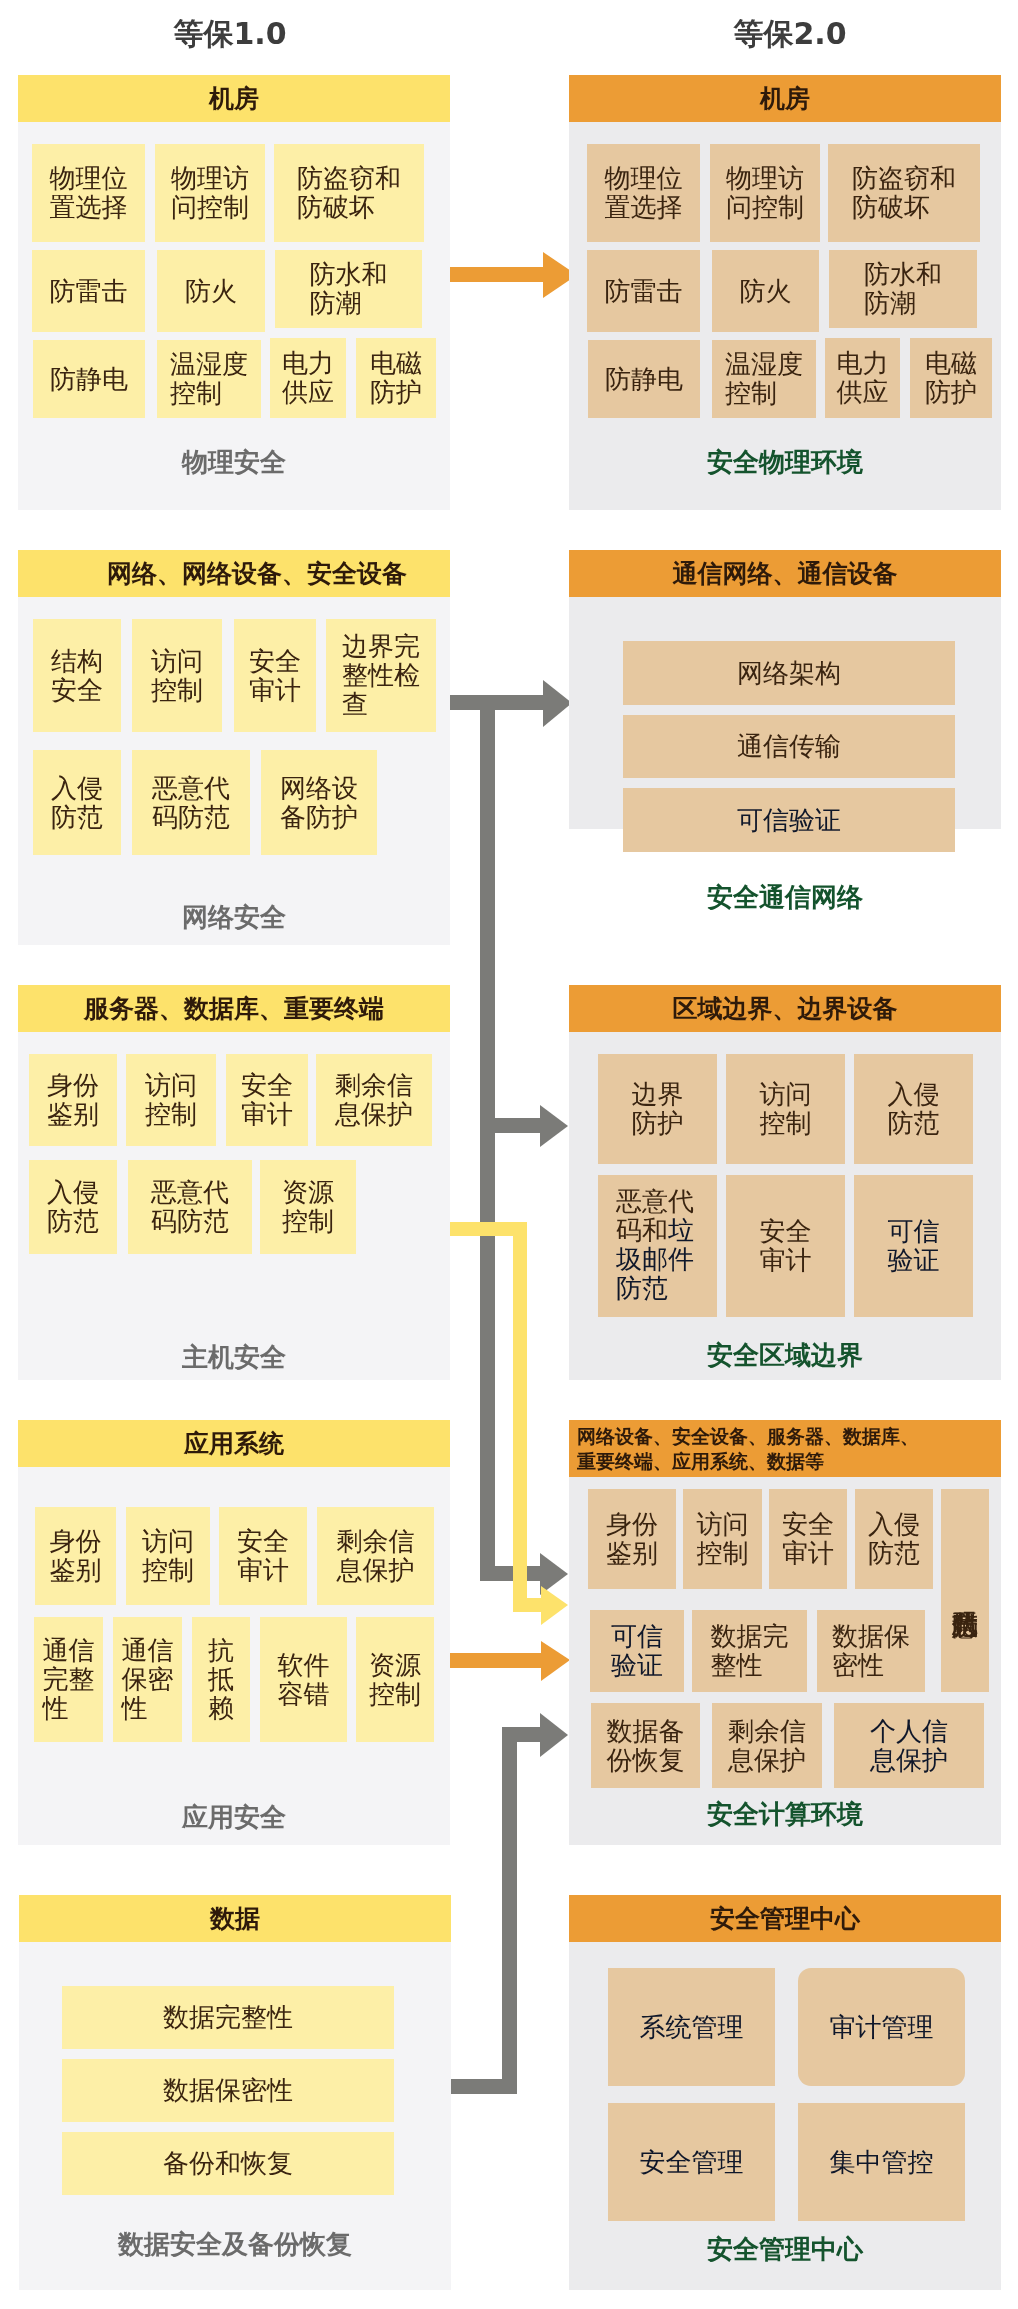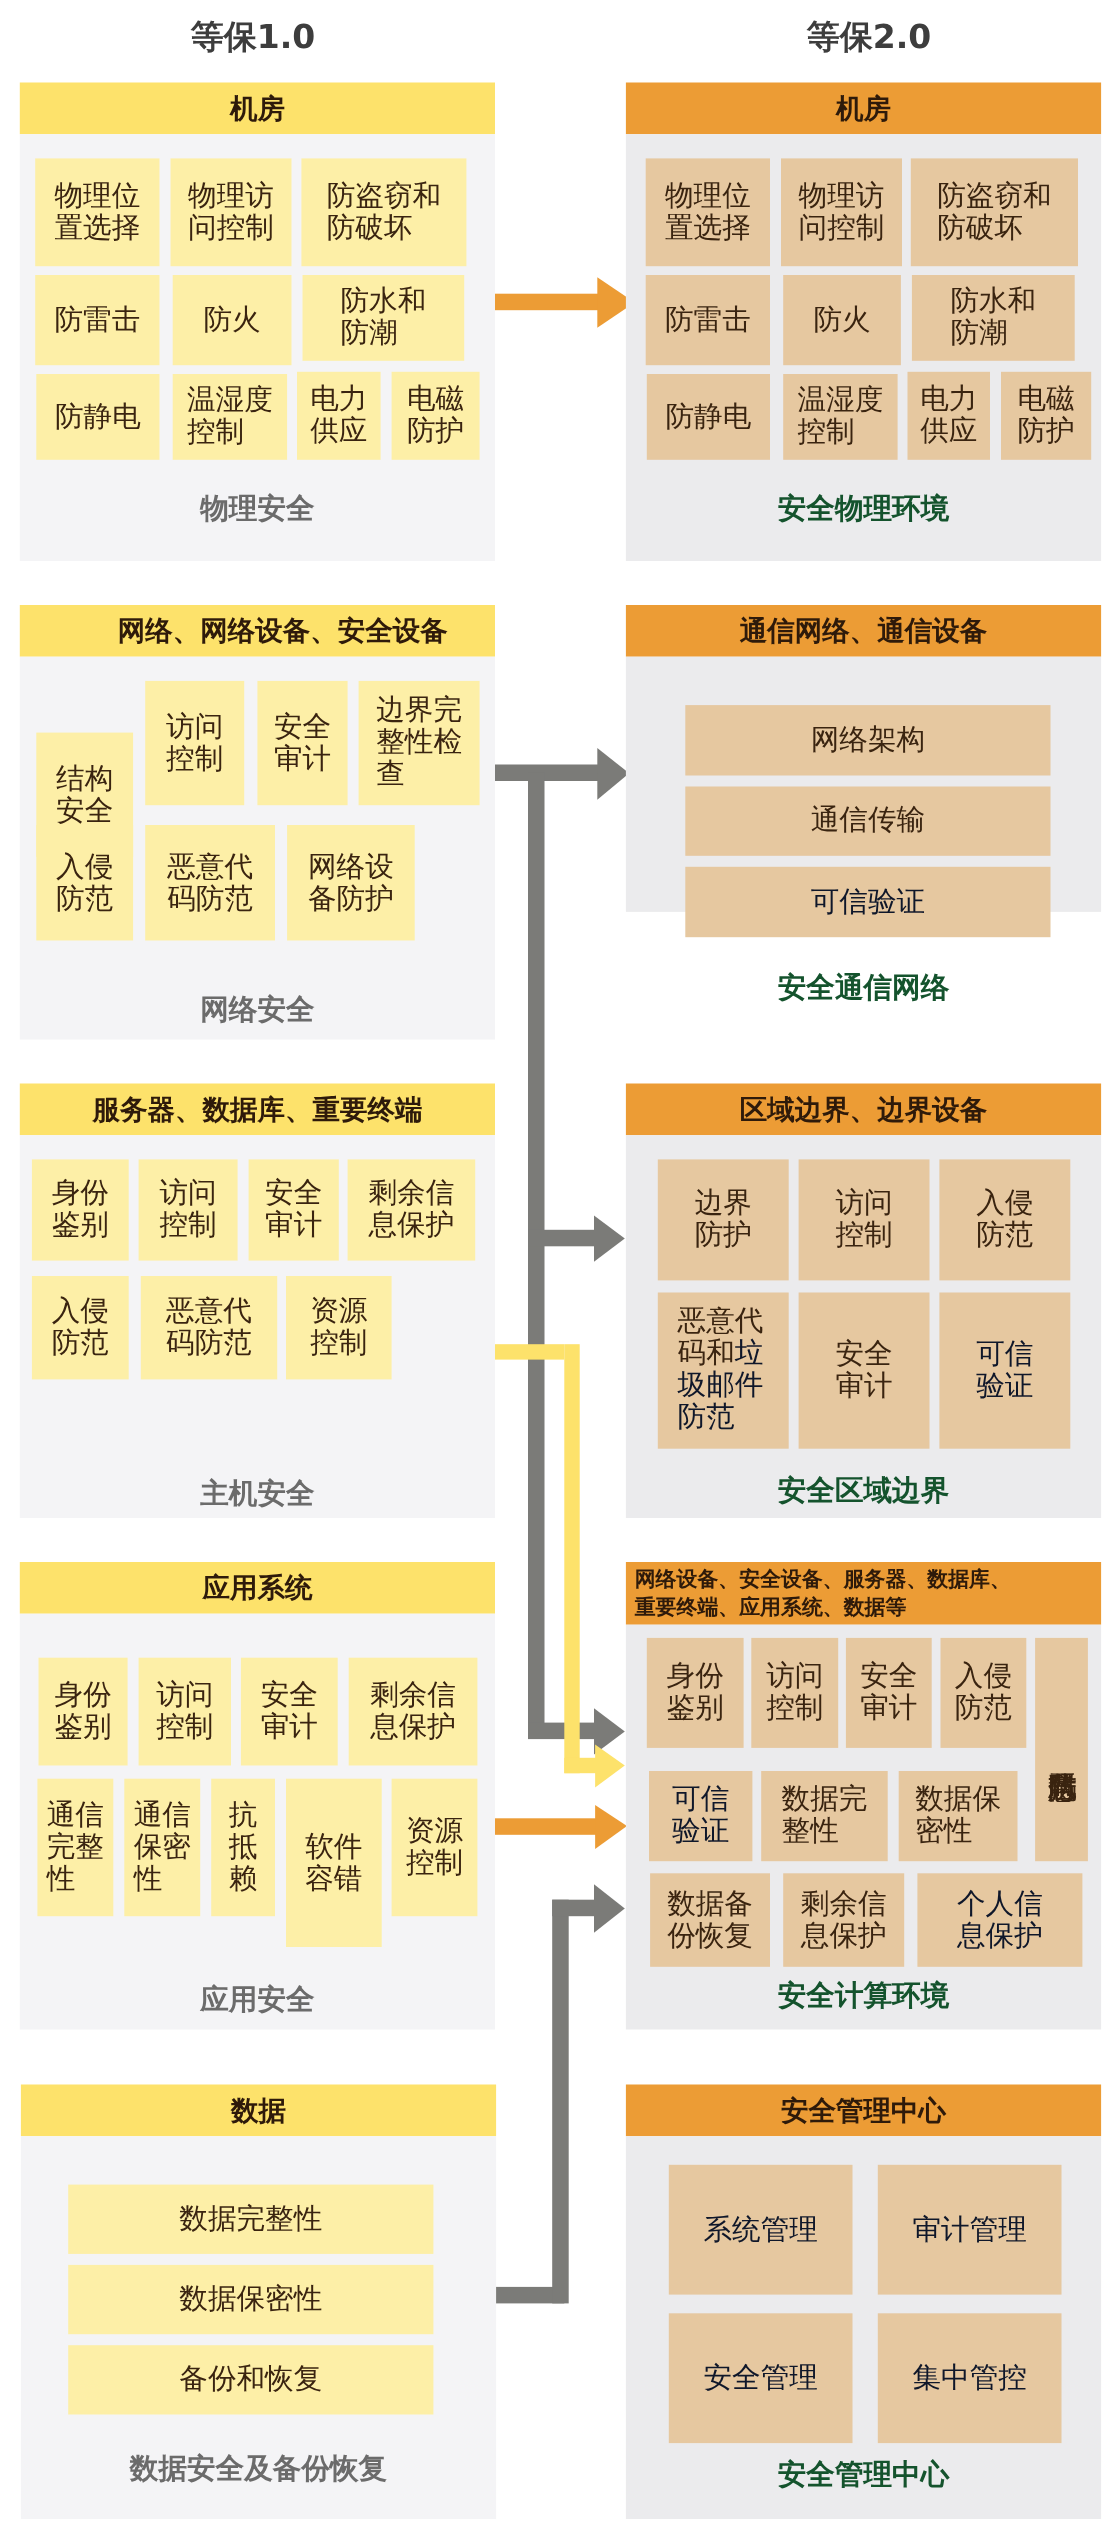--- a/index.html
+++ b/index.html
@@ -114,21 +114,21 @@
 供应</div>
     <div class="cell" style="left:341px;top:216px;width:82px;height:80px;white-space:pre;">电磁
 防护</div>
     <div class="foot" style="top:323px;">安全物理环境</div>
   </div>
 </div>
 
 <div class="panel l" style="left:18px;top:550px;width:432px;height:395px;">
   <div class="panel-head" style="height:47px;font-size:25px;padding-left:46px;">网络、网络设备、安全设备</div>
   <div class="panel-body" style="top:47px;">
-    <div class="cell" style="left:15px;top:22px;width:88px;height:113px;white-space:pre;margin-top:47px;">结构
+    <div class="cell" style="left:15px;top:22px;width:88px;height:113px;white-space:pre;">结构
 安全</div>
     <div class="cell" style="left:114px;top:22px;width:90px;height:113px;white-space:pre;">访问
 控制</div>
     <div class="cell" style="left:216px;top:22px;width:82px;height:113px;white-space:pre;">安全
 审计</div>
     <div class="cell" style="left:308px;top:22px;width:110px;height:113px;white-space:pre;">边界完
 整性检
 查</div>
     <div class="cell" style="left:15px;top:153px;width:88px;height:105px;white-space:pre;">入侵
 防范</div>
@@ -207,21 +207,21 @@
 息保护</div>
     <div class="cell" style="left:16px;top:150px;width:69px;height:125px;white-space:pre;padding:4px 4px;">通信
 完整
 性</div>
     <div class="cell" style="left:95px;top:150px;width:69px;height:125px;white-space:pre;padding:4px 4px;">通信
 保密
 性</div>
     <div class="cell" style="left:174px;top:150px;width:58px;height:125px;white-space:pre;padding:4px 10px;">抗
 抵
 赖</div>
-    <div class="cell" style="left:242px;top:150px;width:87px;height:153px;white-space:pre;">软件
+    <div class="cell" style="left:242px;top:150px;width:87px;height:125px;white-space:pre;">软件
 容错</div>
     <div class="cell" style="left:338px;top:150px;width:78px;height:125px;white-space:pre;">资源
 控制</div>
     <div class="foot" style="top:333px;">应用安全</div>
   </div>
 </div>
 
 <div class="panel r" style="left:569px;top:1420px;width:432px;height:425px;">
   <div class="panel-head" style="height:57px;font-size:19px;line-height:25px;white-space:pre;justify-content:flex-start;text-align:left;padding-left:8px;">网络设备、安全设备、服务器、数据库、
 重要终端、应用系统、数据等</div>
@@ -260,18 +260,18 @@
     <div class="cell center" style="left:43px;top:117px;width:332px;height:63px;">数据保密性</div>
     <div class="cell center" style="left:43px;top:190px;width:332px;height:63px;">备份和恢复</div>
     <div class="foot" style="top:285px;">数据安全及备份恢复</div>
   </div>
 </div>
 
 <div class="panel r" style="left:569px;top:1895px;width:432px;height:395px;">
   <div class="panel-head" style="height:47px;font-size:25px;">安全管理中心</div>
   <div class="panel-body" style="top:47px;">
     <div class="cell center red" style="left:39px;top:26px;width:167px;height:118px;">系统管理</div>
-    <div class="cell center red" style="left:229px;top:26px;width:167px;height:118px;">审计管理</div>
+    <div class="cell center red" style="left:229px;top:26px;width:167px;height:118px;border-radius:13px;">审计管理</div>
     <div class="cell center red" style="left:229px;top:161px;width:167px;height:118px;">集中管控</div>
     <div class="cell center red" style="left:39px;top:161px;width:167px;height:118px;">安全管理</div>
     <div class="foot" style="top:290px;">安全管理中心</div>
   </div>
 </div>
 
 </body></html>

